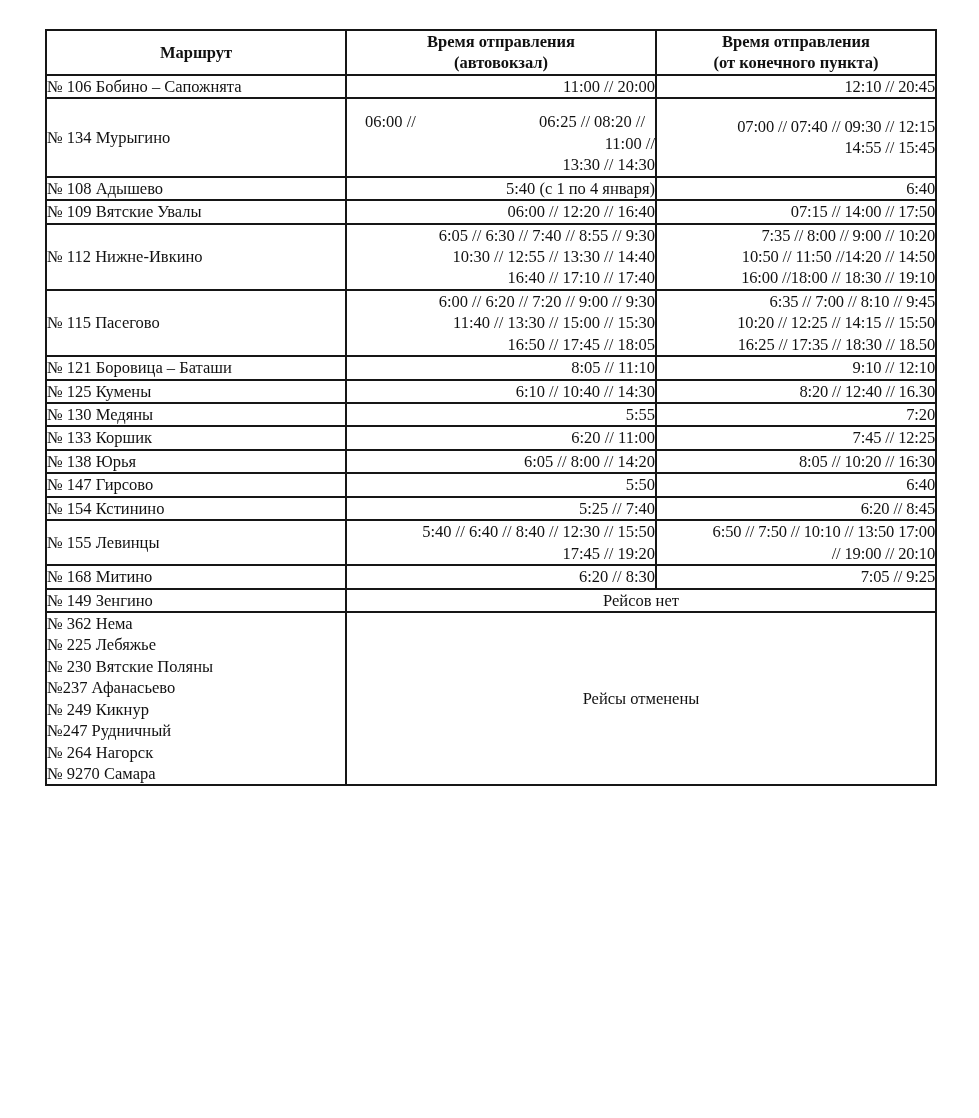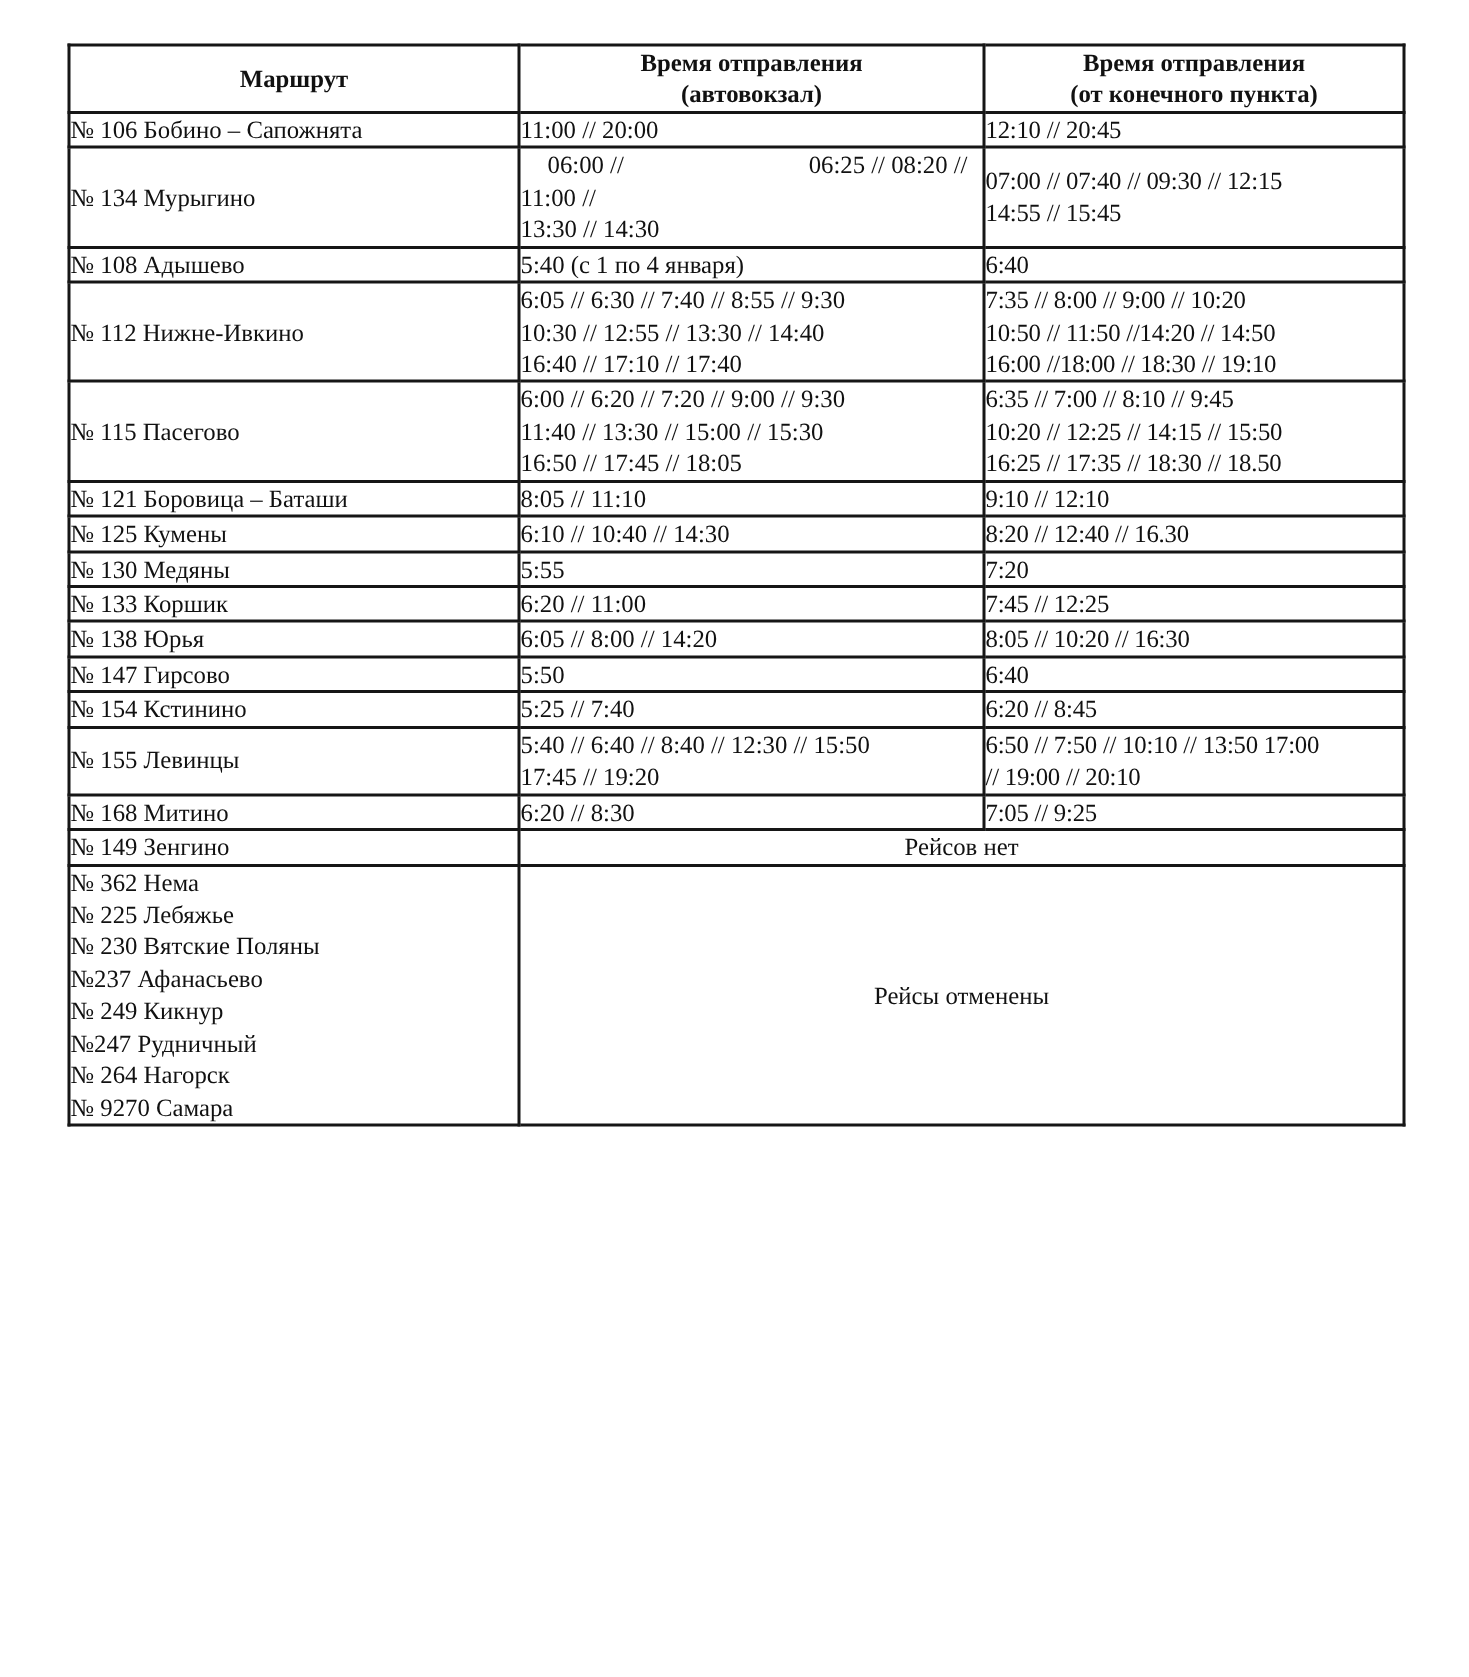--- a/index.html
+++ b/index.html
@@ -56,32 +56,32 @@
   th.hdr .l2 { display: block; }
 
   td.route {
     text-align: left;
     padding: 6px 4px 6px 5px;
     white-space: nowrap;
     border-radius: 11px;
   }
 
   td.times {
-    text-align: left;
+    text-align: right;
     padding: 6px 5px 6px 5px;
     margin-left: 24px;
   }
 
   td.times .ln { display: block; white-space: nowrap; }
 
   
   td.times .ln.split {
     display: flex;
     justify-content: space-between;
-    padding: 0 10px 0 18px;
+    padding: 12px 10px 0 18px;
     white-space: nowrap;
   }
 
   
   td.times .ln.wide { letter-spacing: -0.15px; }
 
   td.span-note {
     text-align: center;
     padding: 9px 6px 11px 6px;
   }
@@ -154,20 +154,29 @@
         <tr>
           <td class="route">№ 108 Адышево</td>
           <td class="times">
             <span class="ln">5:40 (с 1 по 4 января)</span>
           </td>
           <td class="times">
             <span class="ln wide">6:40</span>
           </td>
         </tr>
         <tr>
+          <td class="route">№ 109 Вятские Увалы</td>
+          <td class="times">
+            <span class="ln">06:00 // 12:20 // 16:40</span>
+          </td>
+          <td class="times">
+            <span class="ln wide">07:15 // 14:00 // 17:50</span>
+          </td>
+        </tr>
+        <tr>
           <td class="route">№ 112 Нижне-Ивкино</td>
           <td class="times">
             <span class="ln">6:05 // 6:30 // 7:40 // 8:55 // 9:30</span>
             <span class="ln">10:30 // 12:55 // 13:30 // 14:40</span>
             <span class="ln">16:40 // 17:10 // 17:40</span>
           </td>
           <td class="times">
             <span class="ln wide">7:35 // 8:00 // 9:00 // 10:20</span>
             <span class="ln wide">10:50 // 11:50 //14:20 // 14:50</span>
             <span class="ln wide">16:00 //18:00 // 18:30 // 19:10</span>

